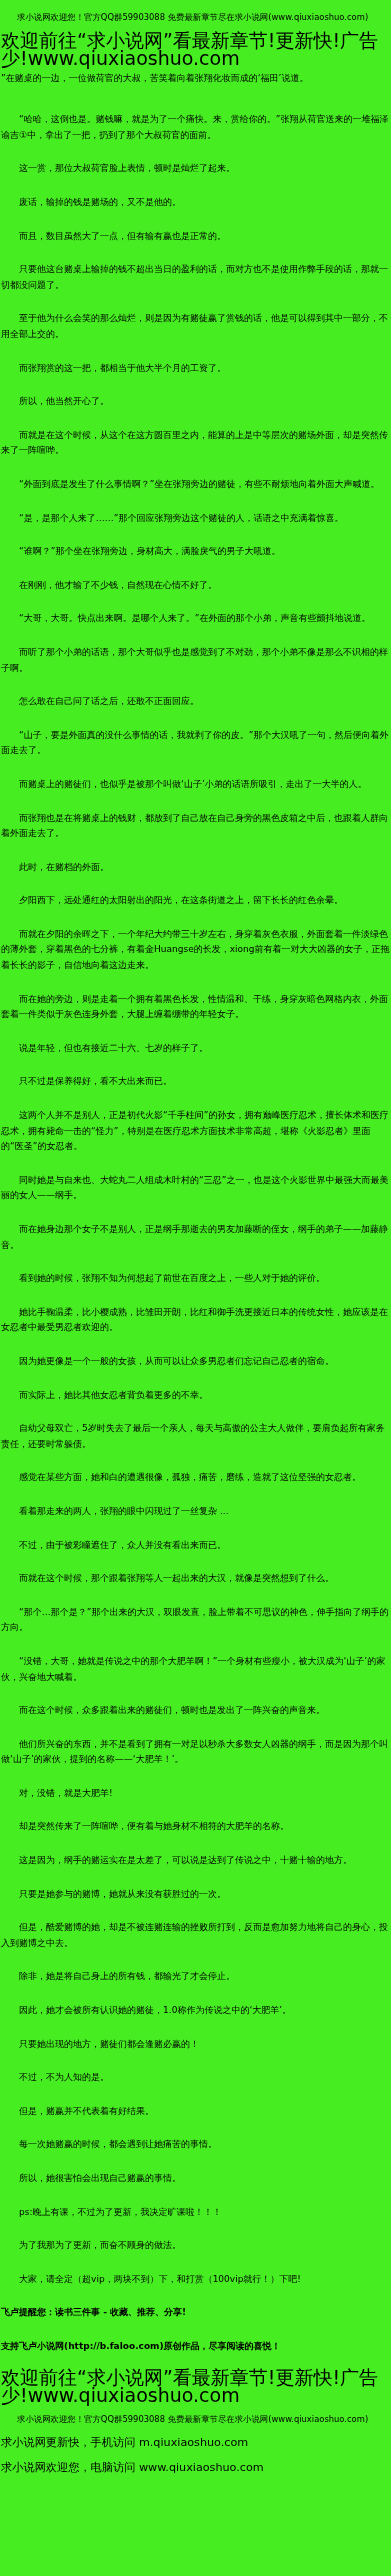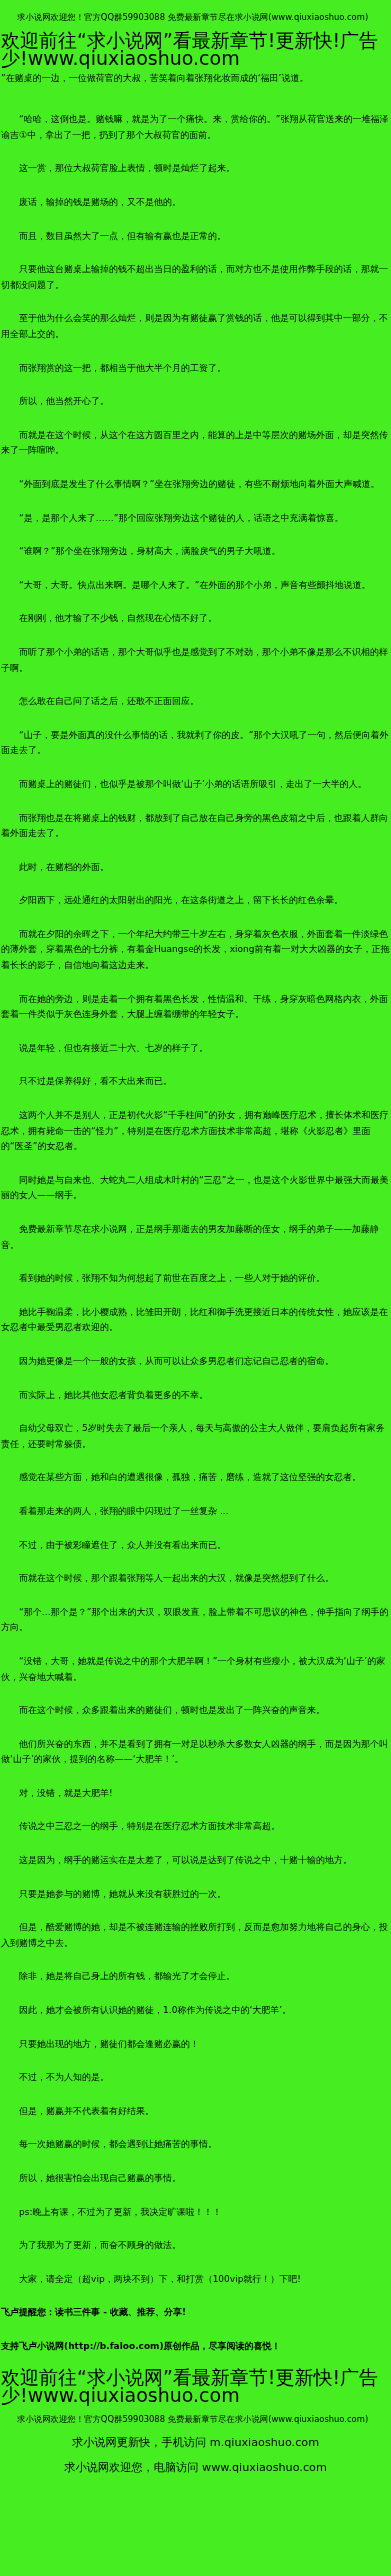--- a/index.html
+++ b/index.html
@@ -53,21 +53,21 @@
     text-indent: 18px;
     margin-top: 12px;
   }
   
   .page p.s-plain {
     margin: 18px 0 13.4px 0;
     font-weight: bold;
   }
   
   .page p.s-center {
-    text-align: center;
+    text-align: left;
     font-size: 11.2px;
     line-height: 14.5px;
     margin: 10px 0;
   }
 </style>
 </head>
 <body>
 
 <div class="page">
 
@@ -79,51 +79,51 @@
     <p class="s-body">废话，输掉的钱是赌场的，又不是他的。</p>
     <p class="s-body">而且，数目虽然大了一点，但有输有赢也是正常的。</p>
     <p class="s-body">只要他这台赌桌上输掉的钱不超出当日的盈利的话，而对方也不是使用作弊手段的话，那就一切都没问题了。</p>
     <p class="s-body">至于他为什么会笑的那么灿烂，则是因为有赌徒赢了赏钱的话，他是可以得到其中一部分，不用全部上交的。</p>
     <p class="s-body">而张翔赏的这一把，都相当于他大半个月的工资了。</p>
     <p class="s-body">所以，他当然开心了。</p>
     <p class="s-body">而就是在这个时候，从这个在这方圆百里之内，能算的上是中等层次的赌场外面，却是突然传来了一阵喧哗。</p>
     <p class="s-body">“外面到底是发生了什么事情啊？”坐在张翔旁边的赌徒，有些不耐烦地向着外面大声喊道。</p>
     <p class="s-body">“是，是那个人来了……”那个回应张翔旁边这个赌徒的人，话语之中充满着惊喜。</p>
     <p class="s-body">“谁啊？”那个坐在张翔旁边，身材高大，满脸戾气的男子大吼道。</p>
+    <p class="s-body">在刚刚，他才输了不少钱，自然现在心情不好了。</p>
     <p class="s-body">“大哥，大哥。快点出来啊。是哪个人来了。”在外面的那个小弟，声音有些颤抖地说道。</p>
-    <p class="s-body">在刚刚，他才输了不少钱，自然现在心情不好了。</p>
     <p class="s-body">而听了那个小弟的话语，那个大哥似乎也是感觉到了不对劲，那个小弟不像是那么不识相的样子啊。</p>
     <p class="s-body">怎么敢在自己问了话之后，还敢不正面回应。</p>
     <p class="s-body">“山子，要是外面真的没什么事情的话，我就剥了你的皮。”那个大汉吼了一句，然后便向着外面走去了。</p>
     <p class="s-body">而赌桌上的赌徒们，也似乎是被那个叫做‘山子’小弟的话语所吸引，走出了一大半的人。</p>
     <p class="s-body">而张翔也是在将赌桌上的钱财，都放到了自己放在自己身旁的黑色皮箱之中后，也跟着人群向着外面走去了。</p>
     <p class="s-body">此时，在赌档的外面。</p>
     <p class="s-body">夕阳西下，远处通红的太阳射出的阳光，在这条街道之上，留下长长的红色余晕。</p>
     <p class="s-body">而就在夕阳的余晖之下，一个年纪大约带三十岁左右，身穿着灰色衣服，外面套着一件淡绿色的薄外套，穿着黑色的七分裤，有着金Huangse的长发，xiong前有着一对大大凶器的女子，正拖着长长的影子，自信地向着这边走来。</p>
     <p class="s-body">而在她的旁边，则是走着一个拥有着黑色长发，性情温和、干练，身穿灰暗色网格内衣，外面套着一件类似于灰色连身外套，大腿上缠着绷带的年轻女子。</p>
     <p class="s-body">说是年轻，但也有接近二十六、七岁的样子了。</p>
     <p class="s-body">只不过是保养得好，看不大出来而已。</p>
     <p class="s-body">这两个人并不是别人，正是初代火影“千手柱间”的孙女，拥有巅峰医疗忍术，擅长体术和医疗忍术，拥有毙命一击的“怪力”，特别是在医疗忍术方面技术非常高超，堪称《火影忍者》里面的“医圣”的女忍者。</p>
     <p class="s-body">同时她是与自来也、大蛇丸二人组成木叶村的“三忍”之一，也是这个火影世界中最强大而最美丽的女人——纲手。</p>
-    <p class="s-body">免费最新章节尽在求小说网，正是纲手那逝去的男友加藤断的侄女，纲手的弟子——加藤静音。</p>
+    <p class="s-body">而在她身边那个女子不是别人，正是纲手那逝去的男友加藤断的侄女，纲手的弟子——加藤静音。</p>
     <p class="s-body">看到她的时候，张翔不知为何想起了前世在百度之上，一些人对于她的评价。</p>
     <p class="s-body">她比手鞠温柔，比小樱成熟，比雏田开朗，比红和御手洗更接近日本的传统女性，她应该是在女忍者中最受男忍者欢迎的。</p>
     <p class="s-body">因为她更像是一个一般的女孩，从而可以让众多男忍者们忘记自己忍者的宿命。</p>
     <p class="s-body">而实际上，她比其他女忍者背负着更多的不幸。</p>
     <p class="s-body">自幼父母双亡，5岁时失去了最后一个亲人，每天与高傲的公主大人做伴，要肩负起所有家务责任，还要时常躲债。</p>
     <p class="s-body">感觉在某些方面，她和白的遭遇很像，孤独，痛苦，磨练，造就了这位坚强的女忍者。</p>
     <p class="s-body">看着那走来的两人，张翔的眼中闪现过了一丝复杂 ...</p>
     <p class="s-body">不过，由于被彩瞳遮住了，众人并没有看出来而已。</p>
     <p class="s-body">而就在这个时候，那个跟着张翔等人一起出来的大汉，就像是突然想到了什么。</p>
     <p class="s-body">“那个…那个是？”那个出来的大汉，双眼发直，脸上带着不可思议的神色，伸手指向了纲手的方向。</p>
     <p class="s-body">“没错，大哥，她就是传说之中的那个大肥羊啊！”一个身材有些瘦小，被大汉成为‘山子’的家伙，兴奋地大喊着。</p>
     <p class="s-body">而在这个时候，众多跟着出来的赌徒们，顿时也是发出了一阵兴奋的声音来。</p>
     <p class="s-body">他们所兴奋的东西，并不是看到了拥有一对足以秒杀大多数女人凶器的纲手，而是因为那个叫做‘山子’的家伙，提到的名称——‘大肥羊！’。</p>
     <p class="s-body">对，没错，就是大肥羊!</p>
-    <p class="s-body">传说之中三忍之一的纲手，特别是在医疗忍术方面技术非常高超。</p>
+    <p class="s-body">却是突然传来了一阵喧哗，便有着与她身材不相符的大肥羊的名称。</p>
     <p class="s-body">这是因为，纲手的赌运实在是太差了，可以说是达到了传说之中，十赌十输的地方。</p>
     <p class="s-body">只要是她参与的赌博，她就从来没有获胜过的一次。</p>
     <p class="s-body">但是，酷爱赌博的她，却是不被连赌连输的挫败所打到，反而是愈加努力地将自己的身心，投入到赌博之中去。</p>
     <p class="s-body">除非，她是将自己身上的所有钱，都输光了才会停止。</p>
     <p class="s-body">因此，她才会被所有认识她的赌徒，1.0称作为传说之中的‘大肥羊’。</p>
     <p class="s-body">只要她出现的地方，赌徒们都会逢赌必赢的！</p>
     <p class="s-body">不过，不为人知的是。</p>
     <p class="s-body">但是，赌赢并不代表着有好结果。</p>
     <p class="s-body">每一次她赌赢的时候，都会遇到让她痛苦的事情。</p>
     <p class="s-body">所以，她很害怕会出现自己赌赢的事情。</p>

